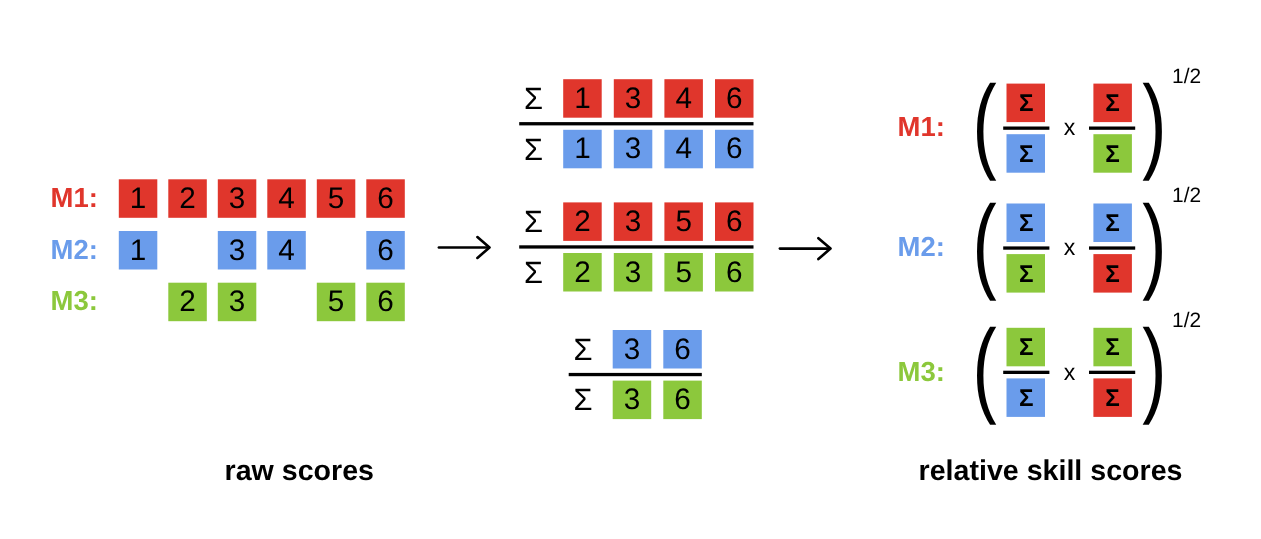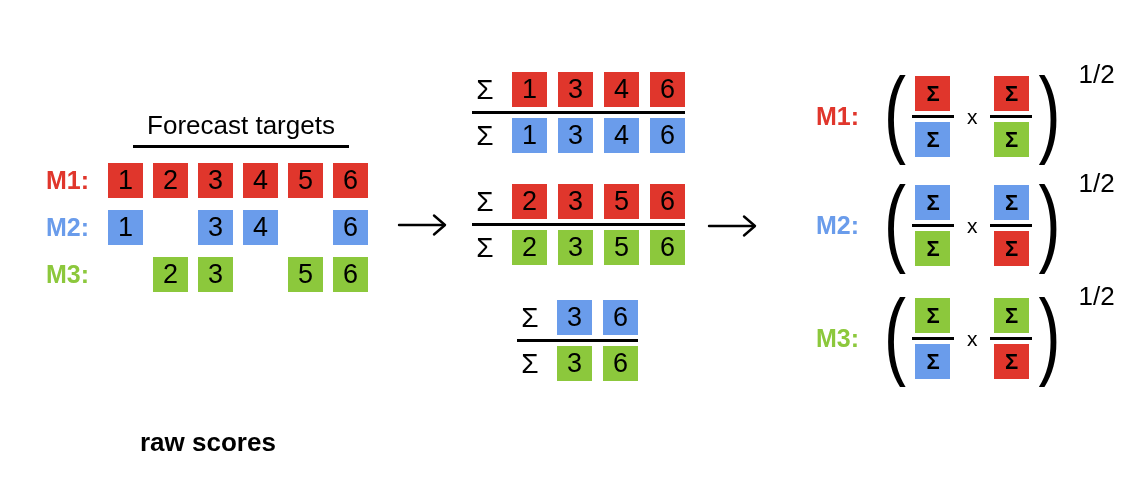--- a/index.html
+++ b/index.html
@@ -93,46 +93,45 @@
   .fsq {
     width: 35px; height: 35px;
     display: flex; align-items: center; justify-content: center;
     font-size: 22px;
     font-weight: bold;
     color: #000;
   }
   .frac-line { width: 42px; height: 3px; background: #000; margin: 4px 0; }
   .mult { font-size: 21px; margin: 0 9px; }
   .exp {
-    font-size: 26px;
+    font-size: 19px;
     align-self: flex-start;
     transform: translateY(-17px);
-    margin-left: 16px;
+    margin-left: 3px;
     white-space: nowrap;
   }
 
   
   .caption {
     position: absolute;
-    top: 427px;
+    top: 412px;
     font-weight: bold;
     font-size: 26px;
-    text-align: left;
+    text-align: right;
     white-space: nowrap;
   }
   .caption-left   { left: 140px; width: 200px; }
   .caption-middle { left: 480px; width: 200px; }
   .caption-right  { left: 825px; width: 250px; }
 </style>
 </head>
 <body>
 
 <div class="canvas">
 
-  <div class="ft-title">Forecast targets</div>
   <div class="grid">
       <div class="score-row">
         <span class="row-label" style="color: rgb(224, 54, 44);">M1:</span>
         <div class="cells">
           <span class="cell" style="background: rgb(224, 54, 44);">1</span>
           <span class="cell" style="background: rgb(224, 54, 44);">2</span>
           <span class="cell" style="background: rgb(224, 54, 44);">3</span>
           <span class="cell" style="background: rgb(224, 54, 44);">4</span>
           <span class="cell" style="background: rgb(224, 54, 44);">5</span>
           <span class="cell" style="background: rgb(224, 54, 44);">6</span>
@@ -278,14 +277,15 @@
       <div class="frac">
         <span class="fsq" style="background: rgb(140, 200, 60);">Σ</span>
         <div class="frac-line"></div>
         <span class="fsq" style="background: rgb(224, 54, 44);">Σ</span>
       </div>
       <span class="paren">)</span>
       <span class="exp">1/2</span>
     </div>
 
   <div class="caption caption-left">raw scores</div>
+  <div class="caption caption-right">relative skill scores</div>
 
 </div>
 
 </body></html>

